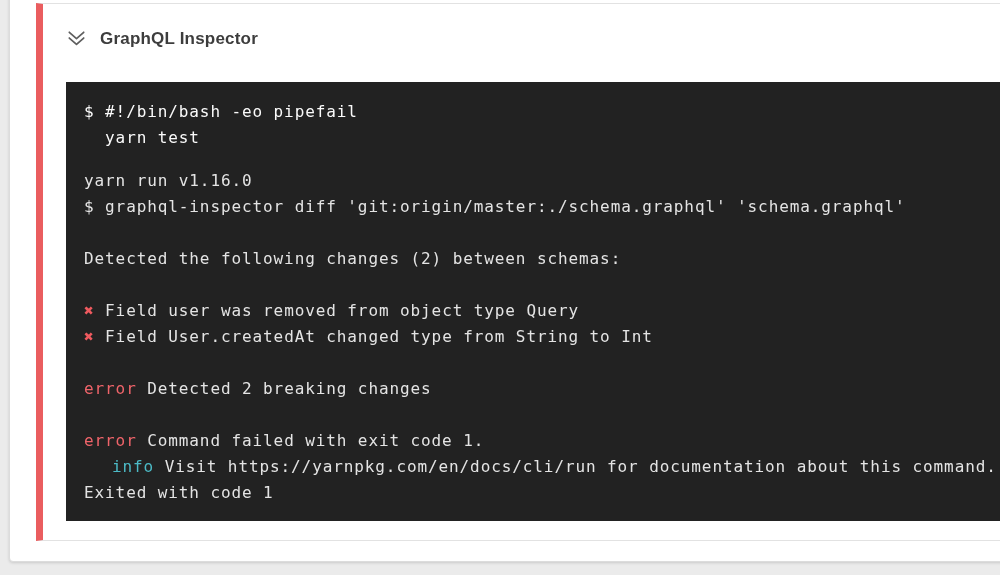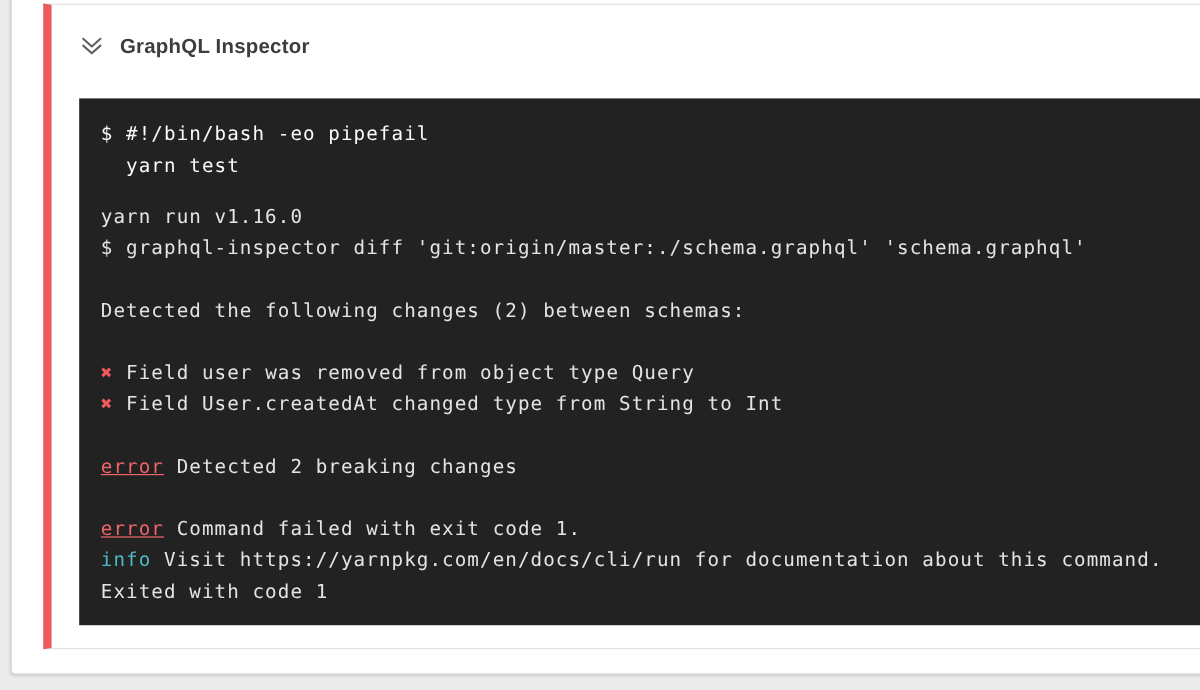--- a/index.html
+++ b/index.html
@@ -74,22 +74,22 @@
     overflow: hidden;
     box-sizing: border-box;
     height: 439px;
   }
   .term-line { height: 26px; }
   .term-line.blank { height: 26px; }
   .term-line.blank-small { height: 17px; }
   .seg-plain { color: var(--terminal-text, #e4e4e4); }
   .seg-bold  { color: var(--terminal-bold, #fafafa); font-weight: normal; }
   .seg-cross { color: var(--cross, #ef5a5f); font-weight: bold; }
-  .seg-error { color: var(--error, #ef646a); text-decoration: underline; }
-  .seg-info  { color: var(--info, #4cbac6); }
+  .seg-error { color: var(--error, #ef646a); }
+  .seg-info  { color: var(--info, #4cbac6); margin-left: 28px; }
 </style>
 </head>
 <body>
 
 <div class="page">
   <div class="card">
     <div class="step">
       <div class="step-header">
         <span class="chev">
           <svg width="23" height="23" viewBox="0 0 24 24">

